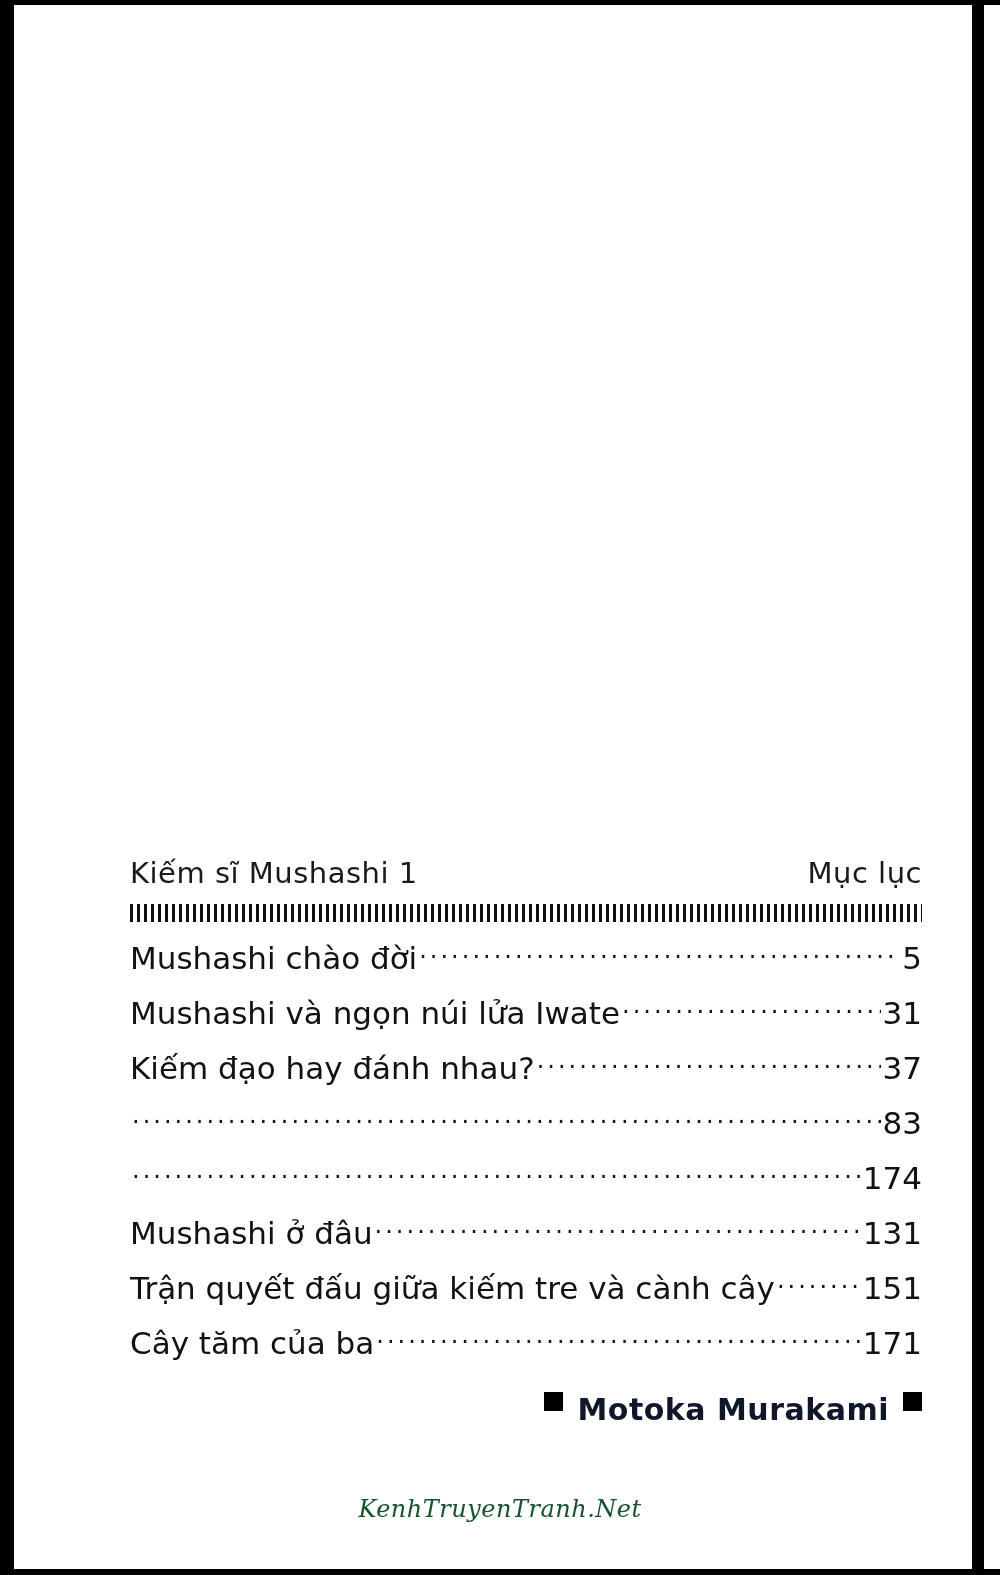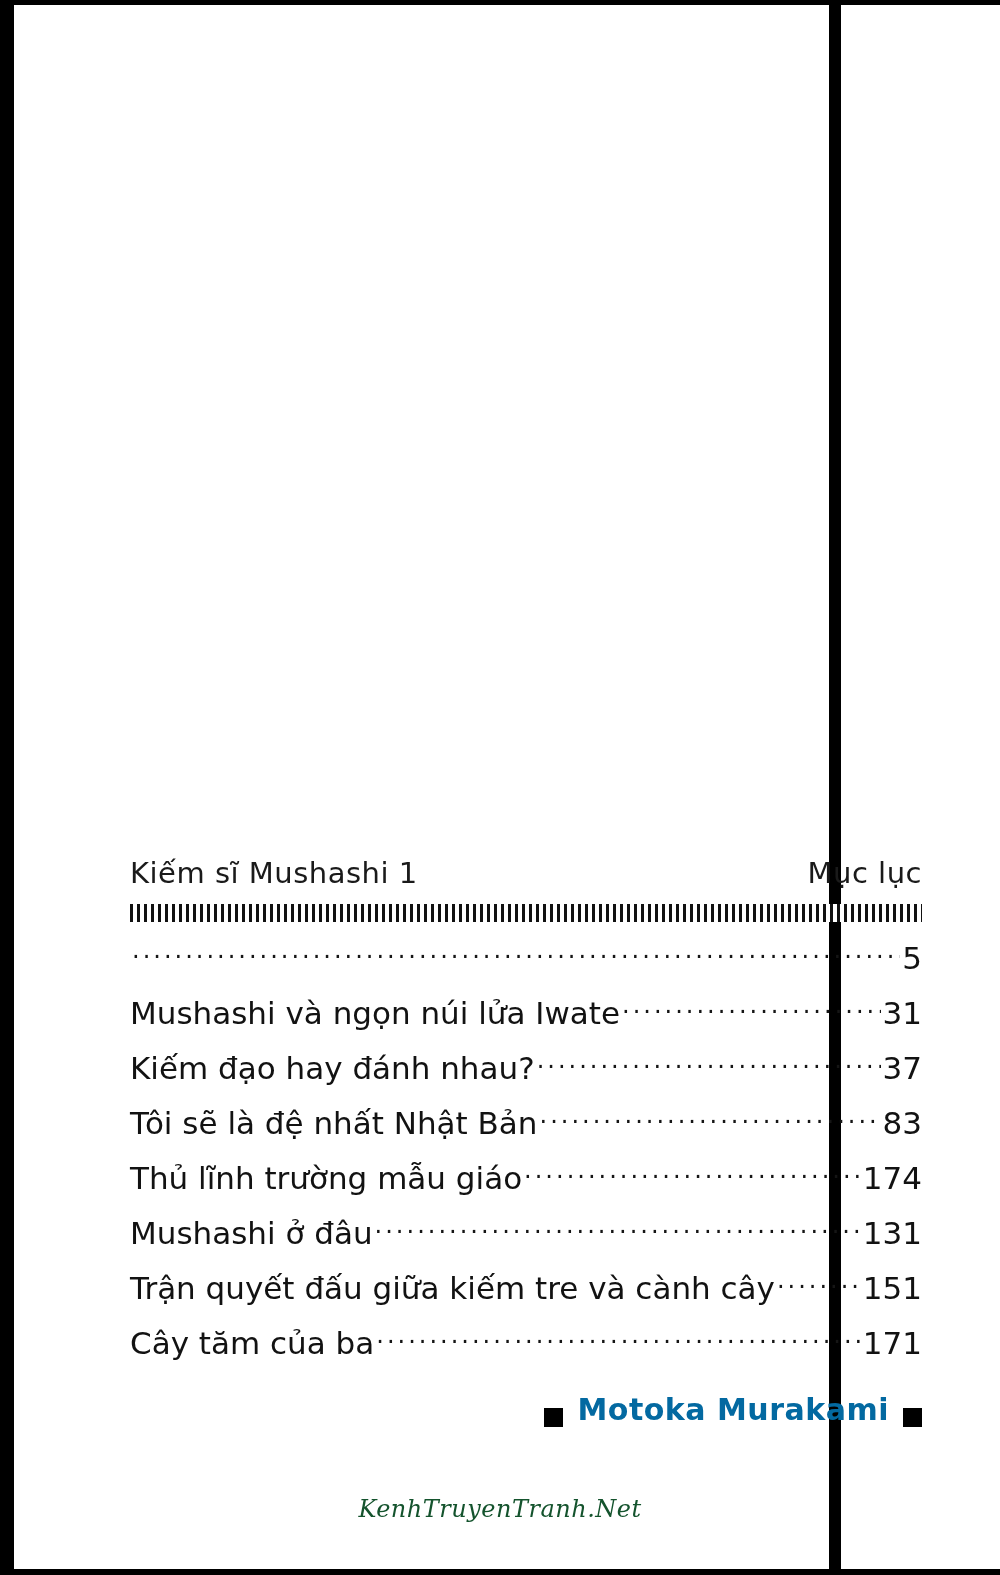--- a/index.html
+++ b/index.html
@@ -8,21 +8,21 @@
     background: #ffffff;
   }
   body {
     width: 1000px;
     height: 1575px;
     font-family: "DejaVu Sans", sans-serif;
     overflow: hidden;
   }
   .page {
     position: relative;
-    width: 841px;
+    width: 984px;
     height: 1575px;
     background: #ffffff;
     box-sizing: border-box;
   }
   
   .edge-left {
     position: absolute;
     left: 0; top: 0;
     width: 14px; height: 1575px;
     background: #000000;
@@ -106,24 +106,24 @@
   }
   .entry .page-num {
     flex: 0 0 auto;
     text-align: right;
   }
 
   .byline {
     margin-top: 31px;
     display: flex;
     justify-content: flex-end;
-    align-items: flex-end;
+    align-items: flex-start;
     font-size: 30px;
     font-weight: bold;
-    color: #0369a1;
+    color: #0f172a;
     letter-spacing: 0.5px;
   }
   .byline .sq {
     display: inline-block;
     width: 19px;
     height: 19px;
     background: #000000;
   }
   .byline .author {
     margin: 0 14px;
@@ -157,44 +157,43 @@
     <div class="toc-header">
       <span class="book-title">Kiếm sĩ Mushashi 1</span>
       <span class="toc-label">Mục lục</span>
     </div>
 
     <div class="rule"></div>
 
     <div class="entries">
 
       <div class="entry">
+        <span class="title">Mushashi chào đời</span>
         <span class="leader">······································································································································</span>
         <span class="page-num">5</span>
       </div>
 
       <div class="entry">
         <span class="title">Mushashi và ngọn núi lửa Iwate</span>
         <span class="leader">······································································································································</span>
         <span class="page-num">31</span>
       </div>
 
       <div class="entry">
         <span class="title">Kiếm đạo hay đánh nhau?</span>
         <span class="leader">······································································································································</span>
         <span class="page-num">37</span>
       </div>
 
       <div class="entry">
-        <span class="title">Tôi sẽ là đệ nhất Nhật Bản</span>
         <span class="leader">······································································································································</span>
         <span class="page-num">83</span>
       </div>
 
       <div class="entry">
-        <span class="title">Thủ lĩnh trường mẫu giáo</span>
         <span class="leader">······································································································································</span>
         <span class="page-num">174</span>
       </div>
 
       <div class="entry">
         <span class="title">Mushashi ở đâu</span>
         <span class="leader">······································································································································</span>
         <span class="page-num">131</span>
       </div>
 

